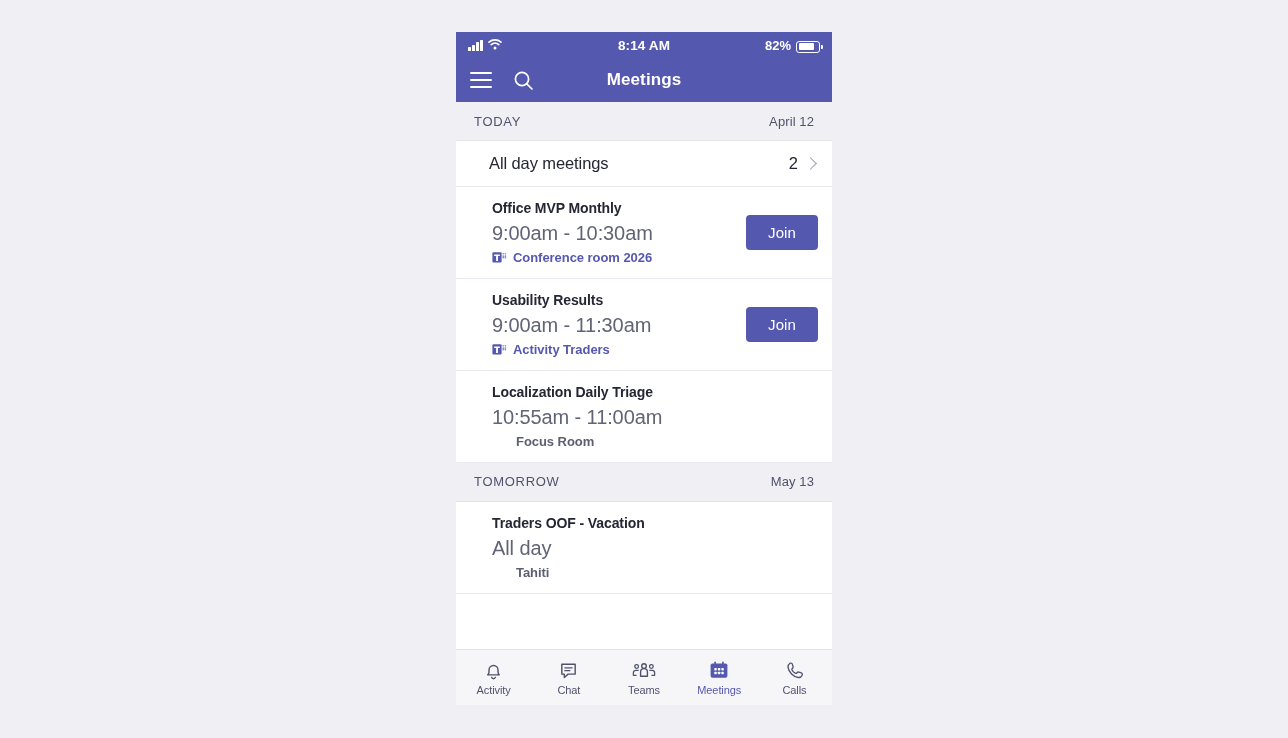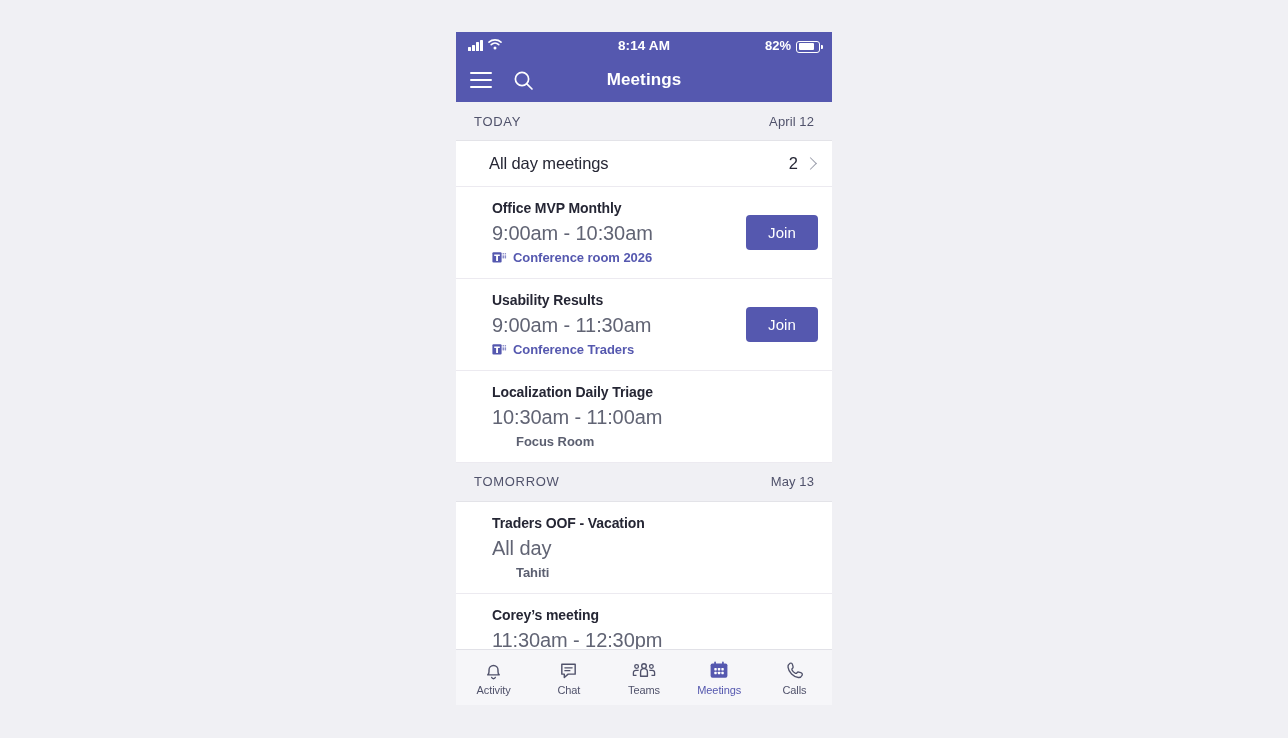--- a/index.html
+++ b/index.html
@@ -351,31 +351,31 @@
             <span class="teams-glyph">
               <svg width="15" height="13" viewBox="0 0 15 13" fill="none">
                 <rect x="0.4" y="1.2" width="9.2" height="10.4" rx="1.1" fill="#5558af"></rect>
                 <path d="M2.2 3.6h5.6v1.35H6.0v5.0H4.1v-5.0H2.2z" fill="#ffffff"></path>
                 <rect x="10.5" y="2.0" width="1.5" height="1.5" rx="0.4" fill="#8b8dc9"></rect>
                 <rect x="12.6" y="2.0" width="1.5" height="1.5" rx="0.4" fill="#8b8dc9"></rect>
                 <rect x="10.5" y="4.3" width="1.5" height="3.1" rx="0.4" fill="#8b8dc9"></rect>
                 <rect x="12.6" y="4.3" width="1.5" height="3.1" rx="0.4" fill="#8b8dc9"></rect>
               </svg>
             </span>
-            <span>Conference Traders</span>
+            <span>Activity Traders</span>
           </div>
         </div>
         <button class="join-btn">Join</button>
       </div>
 
       <div class="event">
         <span class="bar h-tentative-gray"><span class="bar-inner"></span></span>
         <div class="ev-body">
           <div class="ev-title">Localization Daily Triage</div>
-          <div class="ev-time">10:30am - 11:00am</div>
+          <div class="ev-time">10:55am - 11:00am</div>
           <div class="ev-loc plain">
             <span>Focus Room</span>
           </div>
         </div>
       </div>
 
       <div class="day-header">
         <span class="label">TOMORROW</span>
         <span class="date">May 13</span>
       </div>
@@ -384,27 +384,20 @@
         <span class="bar h-free"><span class="bar-inner"></span></span>
         <div class="ev-body">
           <div class="ev-title">Traders OOF - Vacation</div>
           <div class="ev-time">All day</div>
           <div class="ev-loc plain">
             <span>Tahiti</span>
           </div>
         </div>
       </div>
 
-      <div class="event">
-        <span class="bar h-busy-gray"><span class="bar-inner"></span></span>
-        <div class="ev-body">
-          <div class="ev-title">Corey’s meeting</div>
-          <div class="ev-time">11:30am - 12:30pm</div>
-        </div>
-      </div>
 
       <div class="event cut">
         <span class="bar h-busy-dark"><span class="bar-inner"></span></span>
         <div class="ev-body">
           
         </div>
       </div>
 
     </div>
 

